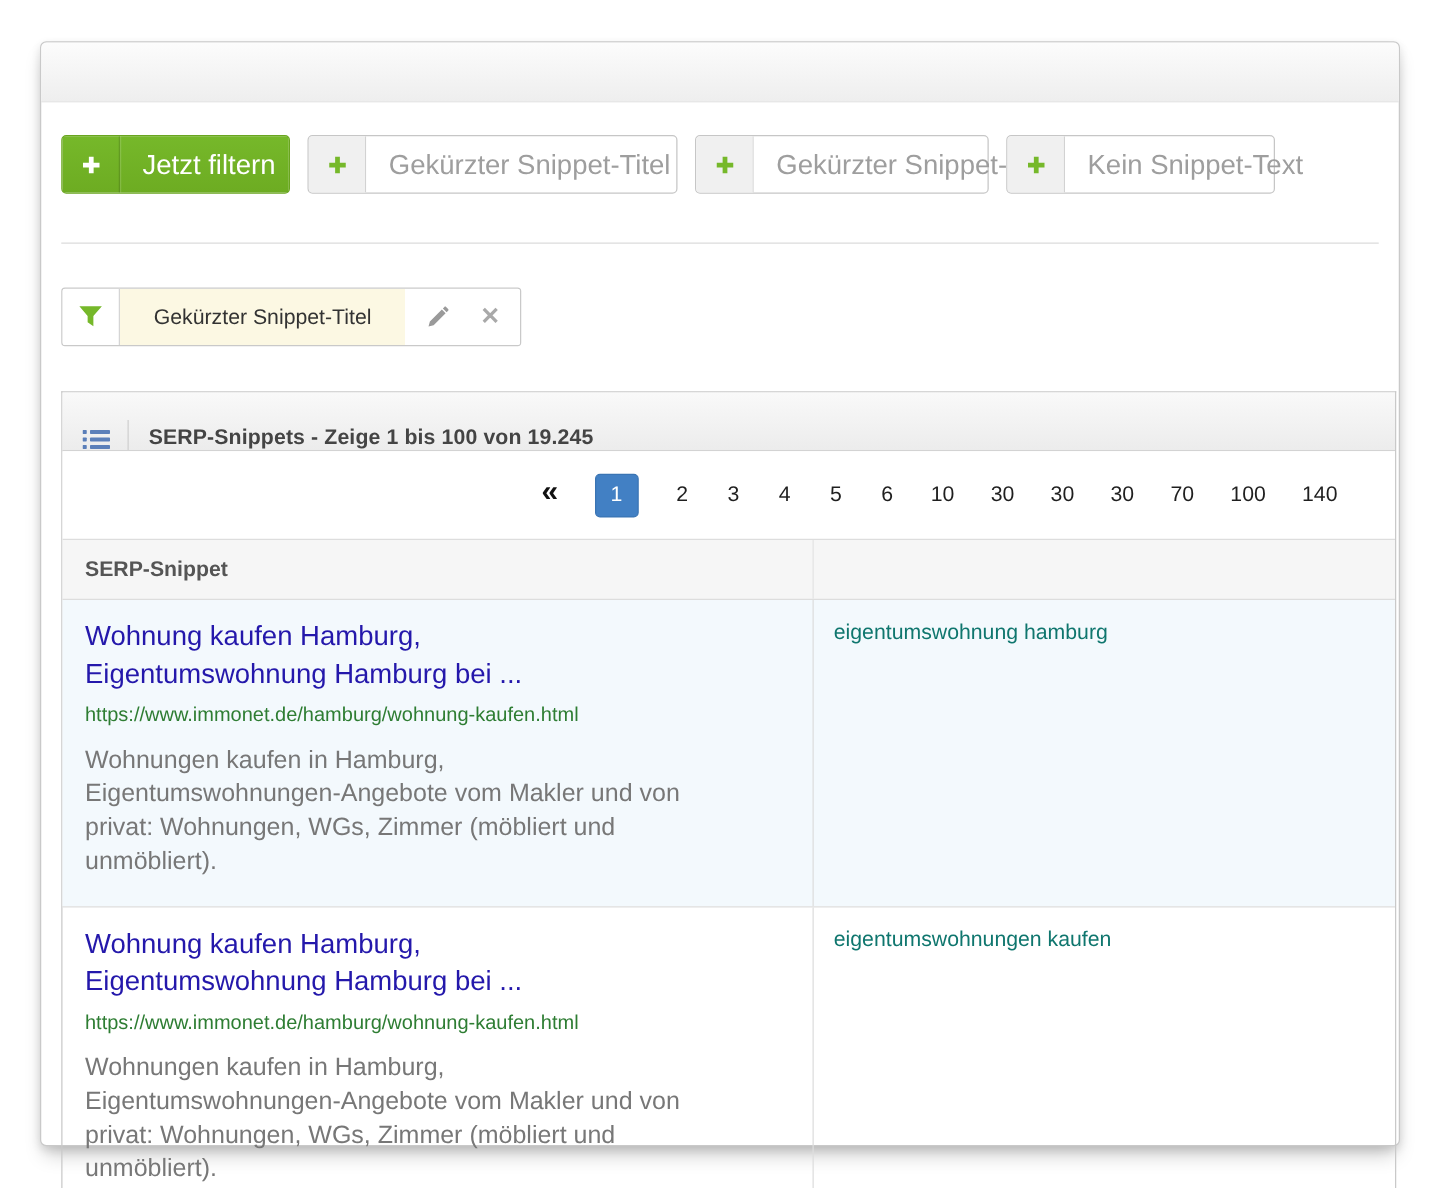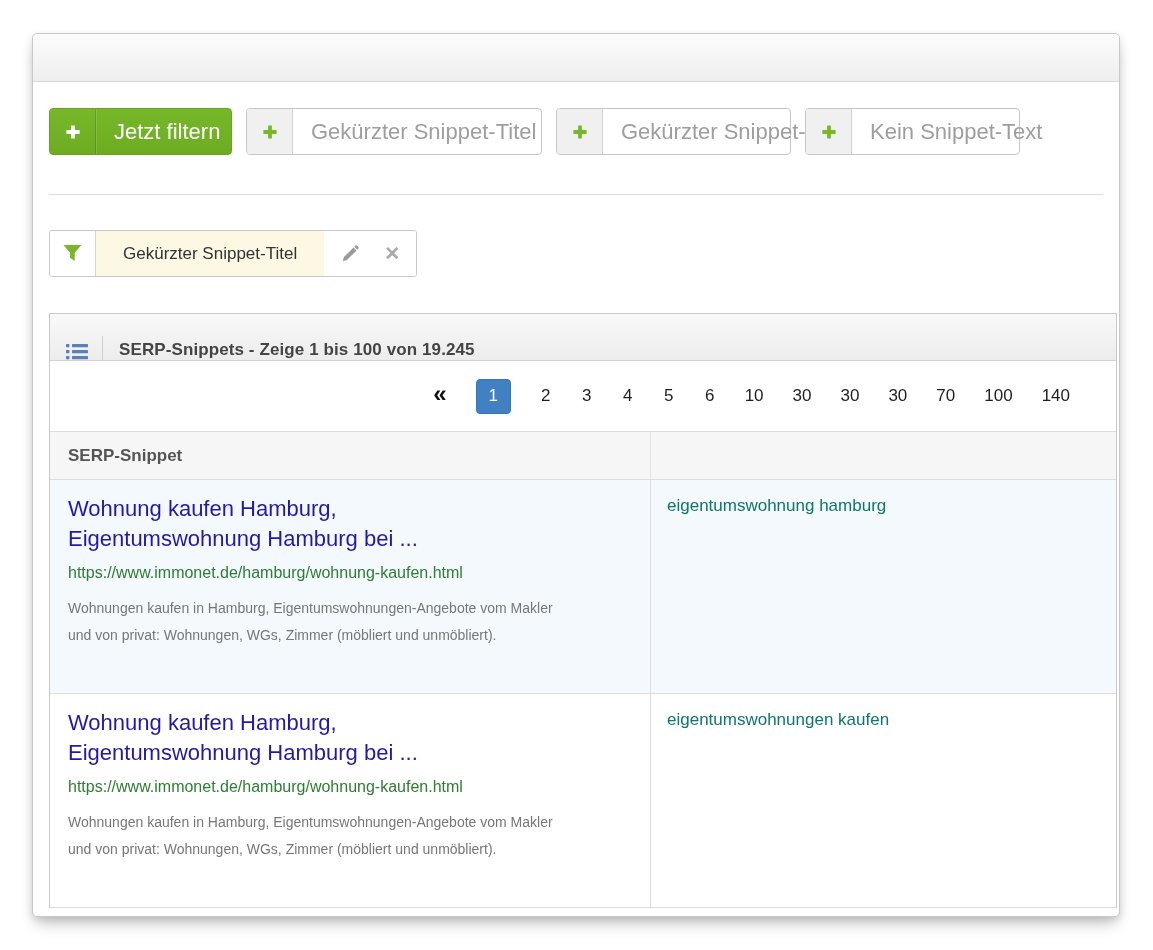--- a/index.html
+++ b/index.html
@@ -71,21 +71,21 @@
 
   .trow { display:flex;justify-content:flex-end; }
   .trow.alt { background:var(--row-alt-blue,#f3f9fd); }
   .trow + .trow { border-top:1px solid #ddd; }
   .trow:last-child { border-bottom:1px solid #ddd; }
   .cell-snippet { width:601px; border-right:1px solid #ddd; padding:14px 20px 22px 18px; min-height:213px; }
   .cell-keyword { flex:1; padding:16px 16px 0 16px; font-size:17px; color:#0f766e; }
 
   .snip-title { display:block; font-size:22px; line-height:30px; color:var(--snippet-title-blue,#2418ab); max-width:450px; text-decoration:none; cursor:pointer; }
   .snip-url { margin-top:8px; font-size:16px; line-height:22px; color:var(--snippet-url-green,#2e7d33); }
-  .snip-desc { margin-top:11px; font-size:14px; line-height:27px; color:#777; max-width:492px; }
+  .snip-desc { margin-top:11px; font-size:20px; line-height:27px; color:#777; max-width:492px; }
 </style>
 </head>
 <body>
 
 <div class="card">
   <div class="card-header"></div>
   <div class="card-body">
 
     <div class="btn-row">
       <button class="btn btn-primary">

